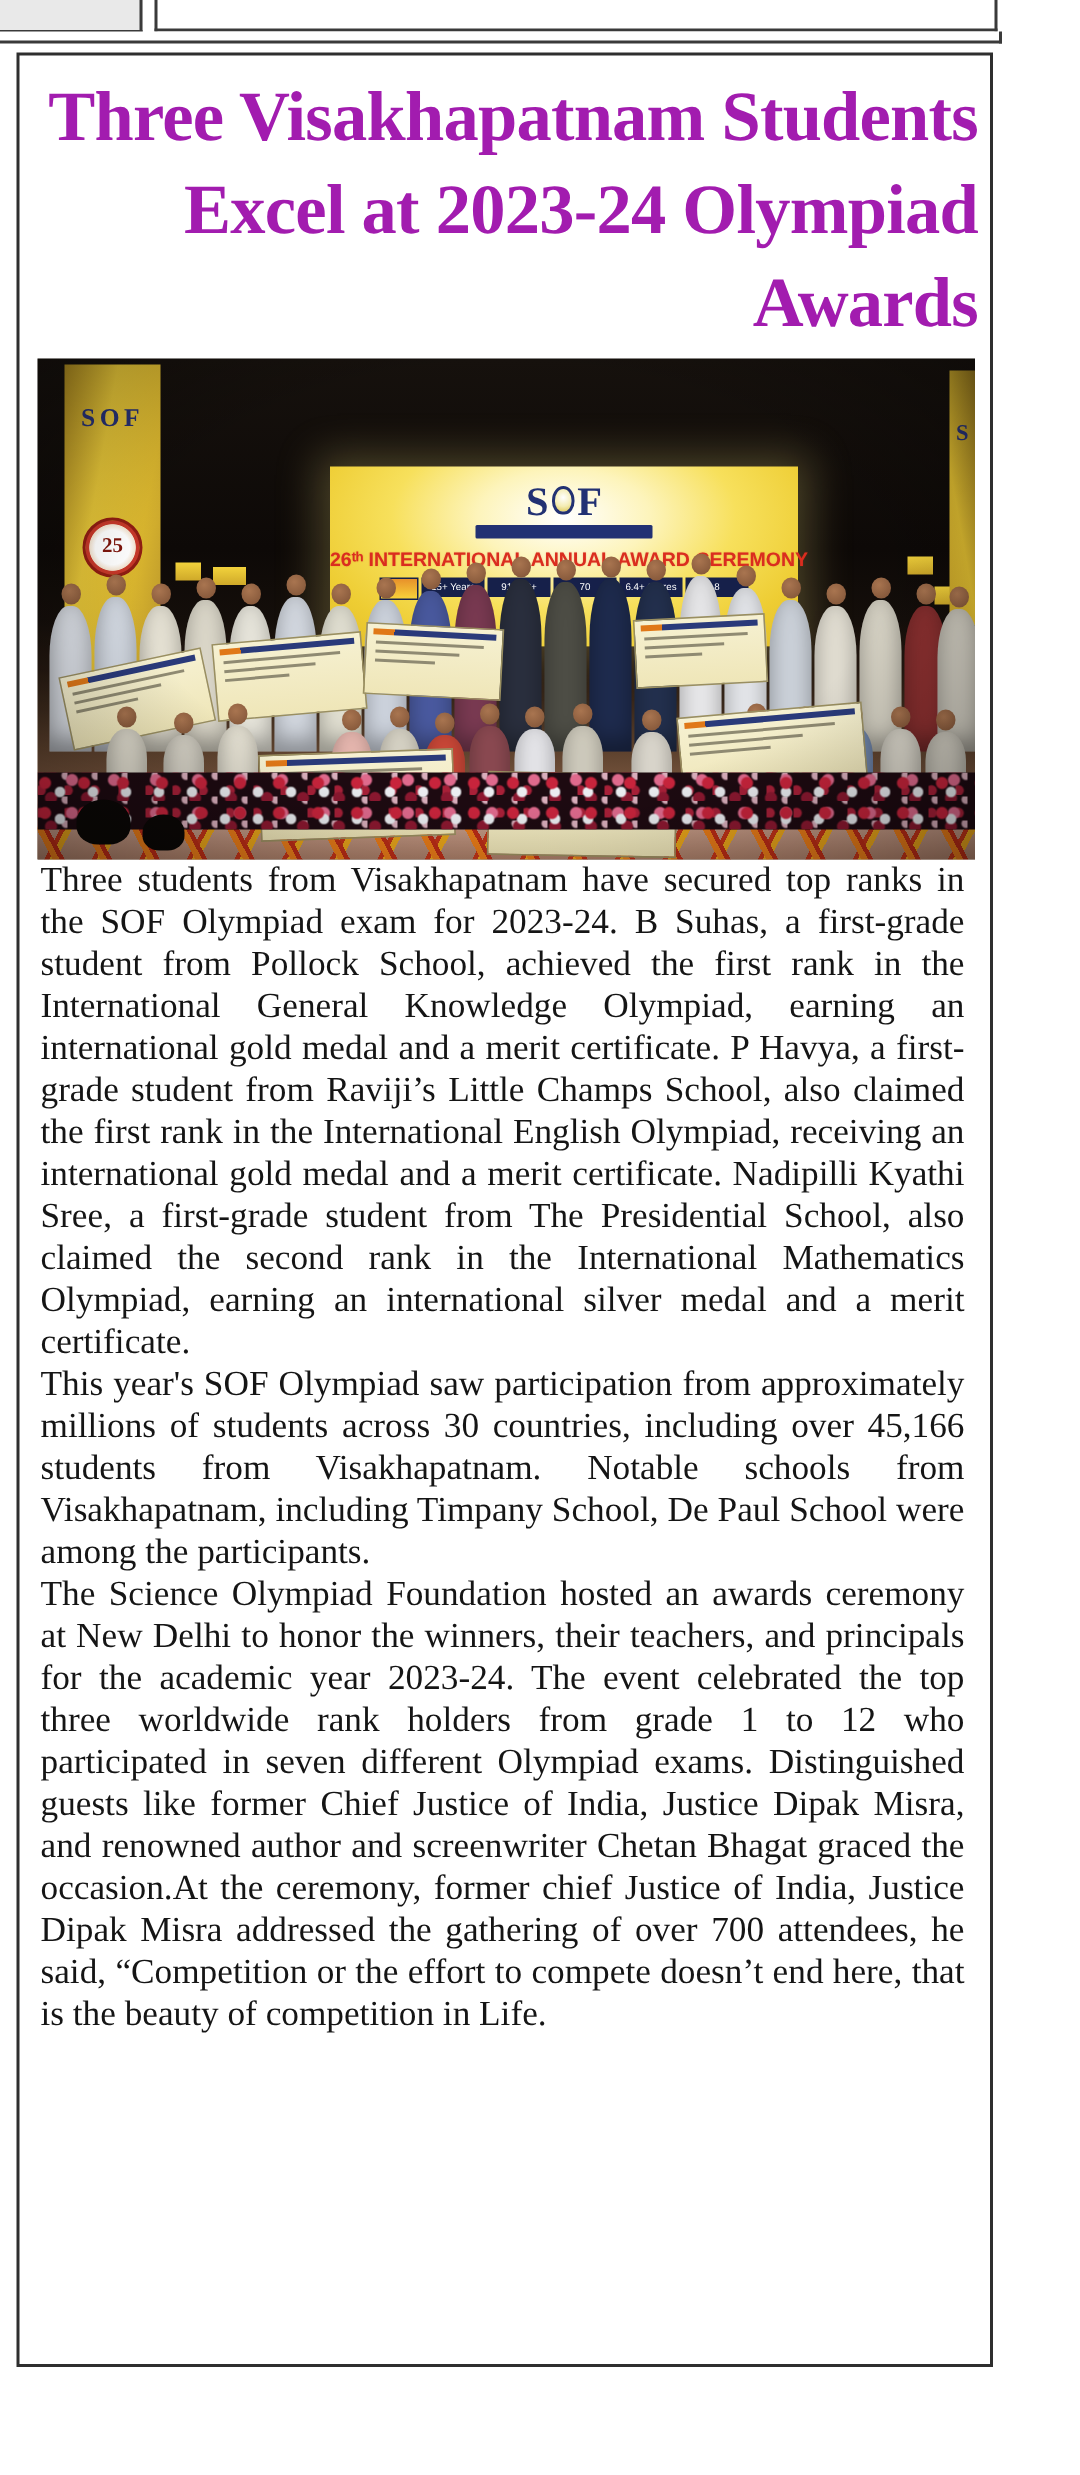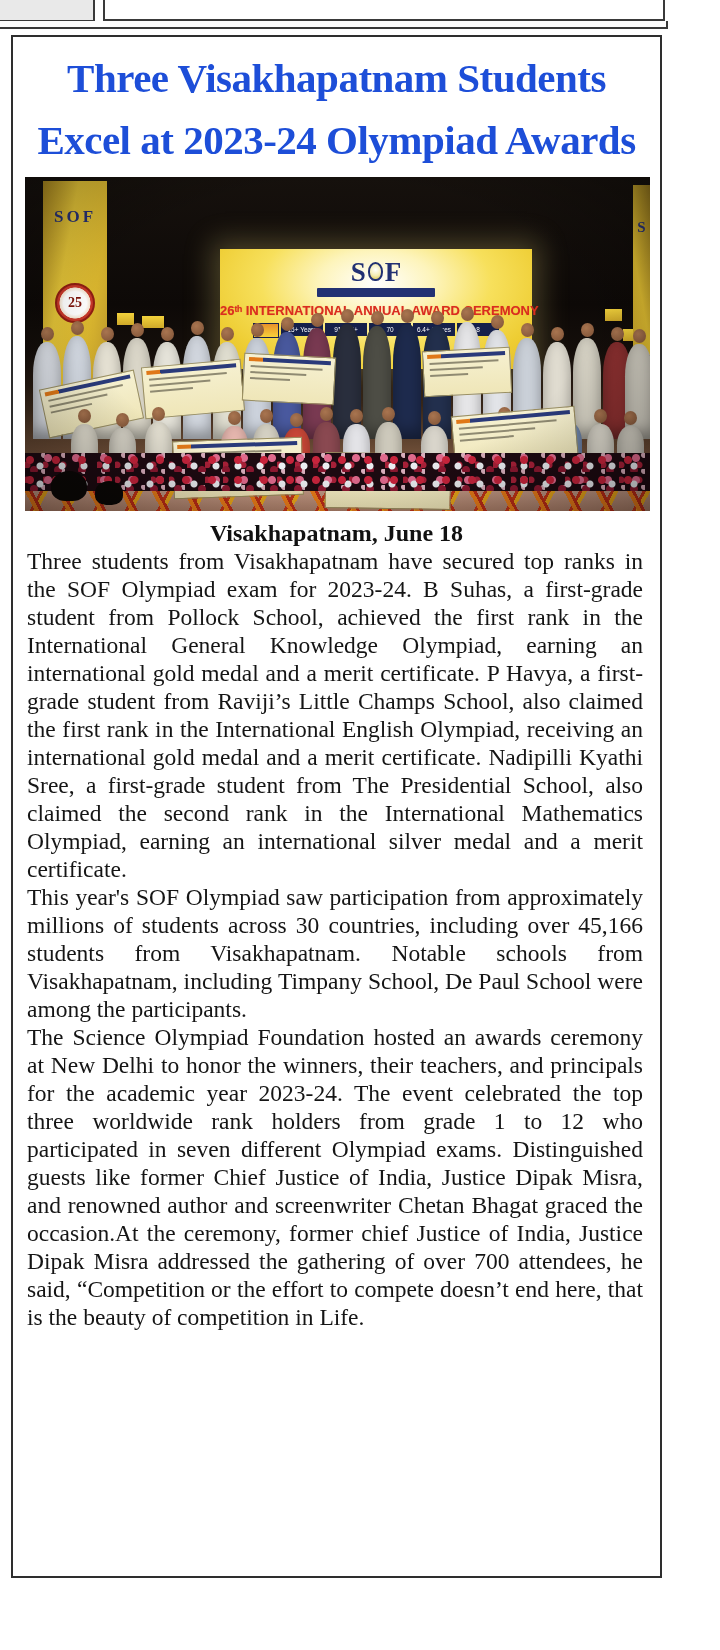--- a/index.html
+++ b/index.html
@@ -21,22 +21,22 @@
     position:absolute;left:0;top:21px;width:668px;height:8px;background:#fff;
     border-bottom:2px solid #3a3a3a;border-right:2px solid #3a3a3a;box-sizing:border-box;
   }
   
   .article-frame{
     position:absolute;left:11px;top:35px;width:651px;height:1543px;
     border:2px solid #2e2e2e;box-sizing:border-box;background:#fff;overflow:hidden;
   }
   .headline{
     margin:0;padding:10px 8px 6px 8px;
-    font-size:41px;line-height:62px;font-weight:bold;text-align:center;
-    letter-spacing:-0.5px;color:#1d4ed8;
+    font-size:47px;line-height:62px;font-weight:bold;text-align:right;
+    letter-spacing:-0.5px;color:#a21caf;
   }
   
   .photo{
     position:relative;margin-left:12px;width:625px;height:334px;overflow:hidden;
     background:linear-gradient(180deg,#16110d 0%,#0d0907 38%,#140e0a 52%,#241810 62%,#3c2a1c 70%,#5c412d 78%,#7a5740 86%,#4e3624 100%);
   }
   .side-banner-left{
     position:absolute;left:18px;top:4px;width:64px;height:218px;z-index:2;
     background:linear-gradient(100deg,#a8861f 0%,#e3c337 35%,#d9b52e 70%,#b6922a 100%);
     text-align:center;
@@ -361,20 +361,19 @@
         <div style="margin: 4px 6px 0px; height: 2px; background: rgb(143, 138, 114); width: 44%;"></div>
       </div>
       <div style="position: absolute; left: 428px; top: 234px; width: 122px; height: 54px; z-index: 6; transform: rotate(-5deg); background: linear-gradient(rgb(246, 241, 210), rgb(239, 230, 184)); border: 1px solid rgb(154, 143, 96);">
         <div style="margin: 3px 4px 0px; height: 4px; background: linear-gradient(90deg, rgb(224, 120, 24) 0px, rgb(224, 120, 24) 14px, rgb(42, 58, 122) 14px, rgb(42, 58, 122) 100%);"></div>
         <div style="margin: 4px 6px 0px; height: 2px; background: rgb(143, 138, 114); width: 80%;"></div>
         <div style="margin: 4px 6px 0px; height: 2px; background: rgb(143, 138, 114); width: 62%;"></div>
         <div style="margin: 4px 6px 0px; height: 2px; background: rgb(143, 138, 114); width: 44%;"></div>
       </div>
     </div>
 
-  <div class="dateline">Visakhapatnam, June 18</div>
 
   <div class="body-copy">
     <p>Three students from Visakhapatnam have secured top ranks in the SOF Olympiad exam for 2023-24. B Suhas, a first-grade student from Pollock School, achieved the first rank in the International General Knowledge Olympiad, earning an international gold medal and a merit certificate. P Havya, a first-grade student from Raviji’s Little Champs School, also claimed the first rank in the International English Olympiad, receiving an international gold medal and a merit certificate. Nadipilli Kyathi Sree, a first-grade student from The Presidential School, also claimed the second rank in the International Mathematics Olympiad, earning an international silver medal and a merit certificate.</p>
     <p>This year's SOF Olympiad saw participation from approximately millions of students across 30 countries, including over 45,166 students from Visakhapatnam. Notable schools from Visakhapatnam, including Timpany School, De Paul School were among the participants.</p>
     <p>The Science Olympiad Foundation hosted an awards ceremony at New Delhi to honor the winners, their teachers, and principals for the academic year 2023-24. The event celebrated the top three worldwide rank holders from grade 1 to 12 who participated in seven different Olympiad exams. Distinguished guests like former Chief Justice of India, Justice Dipak Misra, and renowned author and screenwriter Chetan Bhagat graced the occasion.At the ceremony, former chief Justice of India, Justice Dipak Misra addressed the gathering of over 700 attendees, he said, “Competition or the effort to compete doesn’t end here, that is the beauty of competition in Life.</p>
   </div>
 </div>
 
 </body></html>

